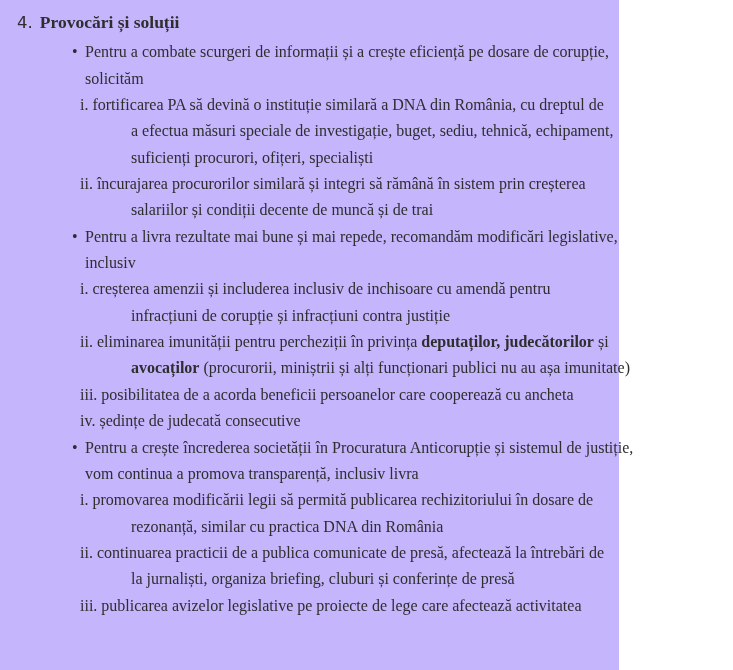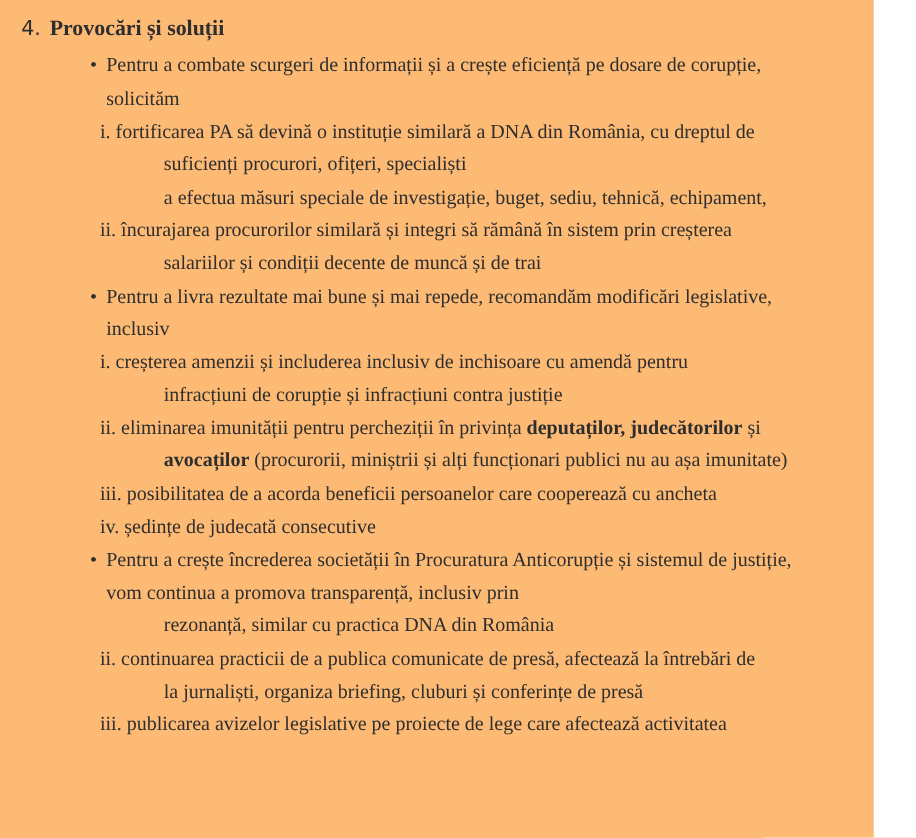--- a/index.html
+++ b/index.html
@@ -7,29 +7,29 @@
     padding: 0;
     background: #ffffff;
   }
   body {
     width: 733px;
     height: 670px;
     overflow: hidden;
   }
   .doc {
     position: relative;
-    width: 699px;
+    width: 619px;
     height: 670px;
     padding-top: 9px;
     box-sizing: border-box;
     font-family: "Liberation Serif", serif;
     font-size: 16px;
     line-height: 26.35px;
     color: #2e2e2e;
-    background: #fdba74;
+    background: #c4b5fd;
   }
   .heading {
     margin-left: 17px;
     margin-bottom: 3px;
     white-space: nowrap;
   }
   .heading .num {
     font-family: "DejaVu Sans", sans-serif;
     font-size: 16.5px;
     font-weight: 400;
@@ -68,22 +68,22 @@
 <div class="doc">
   <div class="heading">
     <span class="num">4.</span><span class="htext">Provocări și soluții</span>
   </div>
   <div id="content">
       <div>
         <div class="line b-line"><span class="bullet-marker">•</span><span>Pentru a combate scurgeri de informații și a crește eficiență pe dosare de corupție,</span></div>
         <div class="line b-line"><span>solicităm</span></div>
         <div>
           <div class="line r-first"><span class="r-marker">i.</span> <span>fortificarea PA să devină o instituție similară a DNA din România, cu dreptul de</span></div>
+          <div class="line r-cont"><span>a efectua măsuri speciale de investigație, buget, sediu, tehnică, echipament,</span></div>
           <div class="line r-cont"><span>suficienți procurori, ofițeri, specialiști</span></div>
-          <div class="line r-cont"><span>a efectua măsuri speciale de investigație, buget, sediu, tehnică, echipament,</span></div>
         </div>
         <div>
           <div class="line r-first"><span class="r-marker">ii.</span> <span>încurajarea procurorilor similară și integri să rămână în sistem prin creșterea</span></div>
           <div class="line r-cont"><span>salariilor și condiții decente de muncă și de trai</span></div>
         </div>
       </div>
       <div>
         <div class="line b-line"><span class="bullet-marker">•</span><span>Pentru a livra rezultate mai bune și mai repede, recomandăm modificări legislative,</span></div>
         <div class="line b-line"><span>inclusiv</span></div>
         <div>
@@ -96,22 +96,23 @@
         </div>
         <div>
           <div class="line r-first"><span class="r-marker">iii.</span> <span>posibilitatea de a acorda beneficii persoanelor care cooperează cu ancheta</span></div>
         </div>
         <div>
           <div class="line r-first"><span class="r-marker">iv.</span> <span>ședințe de judecată consecutive</span></div>
         </div>
       </div>
       <div>
         <div class="line b-line"><span class="bullet-marker">•</span><span>Pentru a crește încrederea societății în Procuratura Anticorupție și sistemul de justiție,</span></div>
-        <div class="line b-line"><span>vom continua a promova transparență, inclusiv prin</span></div>
+        <div class="line b-line"><span>vom continua a promova transparență, inclusiv livra</span></div>
         <div>
+          <div class="line r-first"><span class="r-marker">i.</span> <span>promovarea modificării legii să permită publicarea rechizitoriului în dosare de</span></div>
           <div class="line r-cont"><span>rezonanță, similar cu practica DNA din România</span></div>
         </div>
         <div>
           <div class="line r-first"><span class="r-marker">ii.</span> <span>continuarea practicii de a publica comunicate de presă, afectează la întrebări de</span></div>
           <div class="line r-cont"><span>la jurnaliști, organiza briefing, cluburi și conferințe de presă</span></div>
         </div>
         <div>
           <div class="line r-first"><span class="r-marker">iii.</span> <span>publicarea avizelor legislative pe proiecte de lege care afectează activitatea</span></div>
         </div>
       </div>

